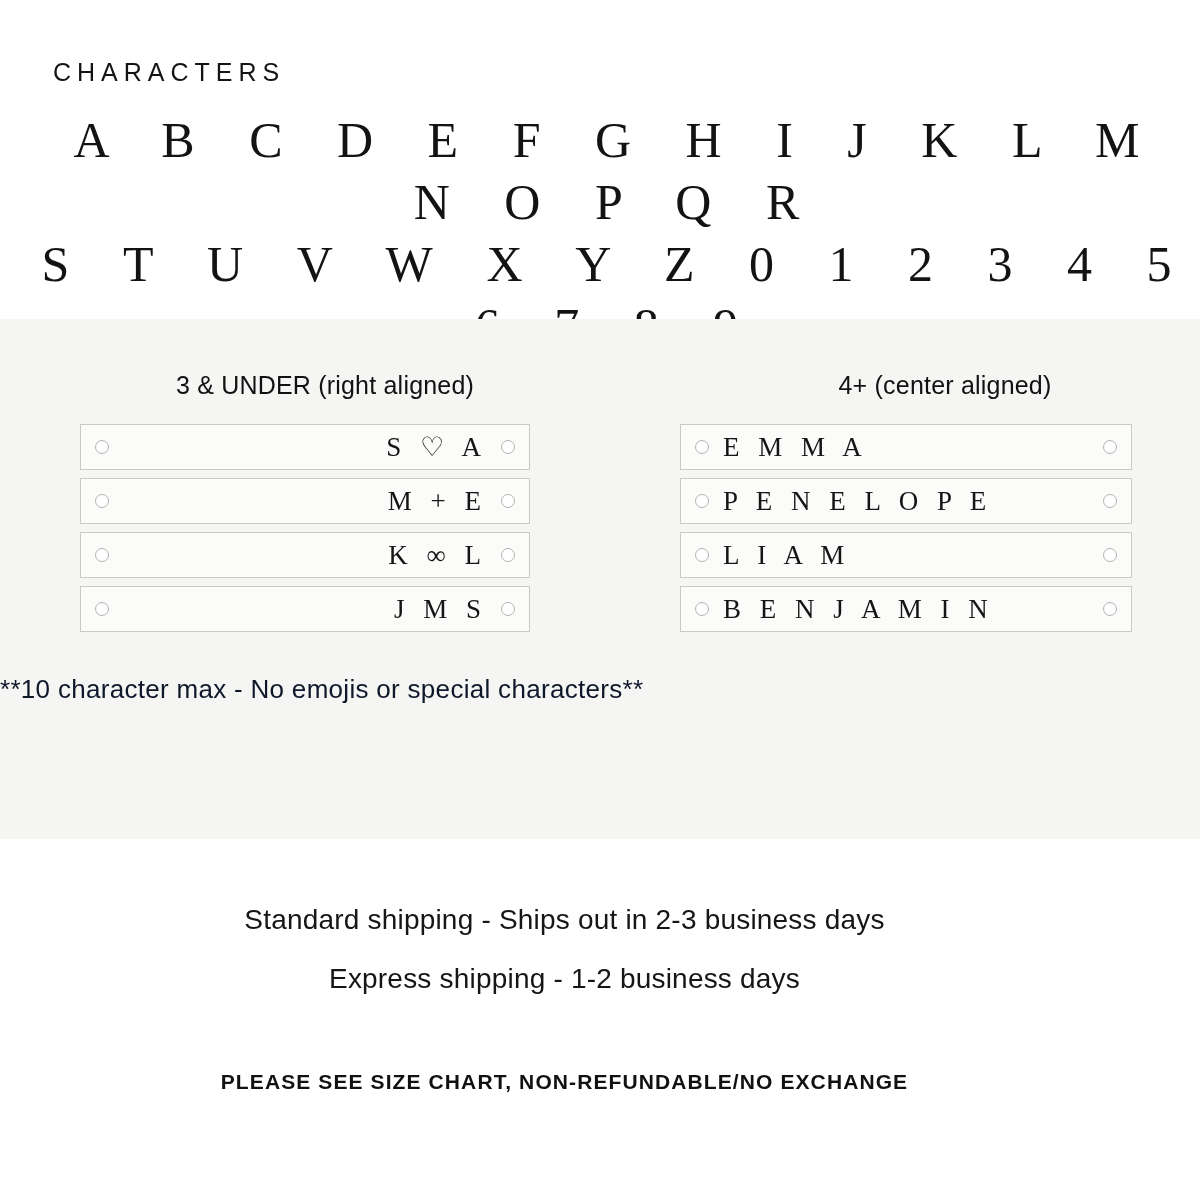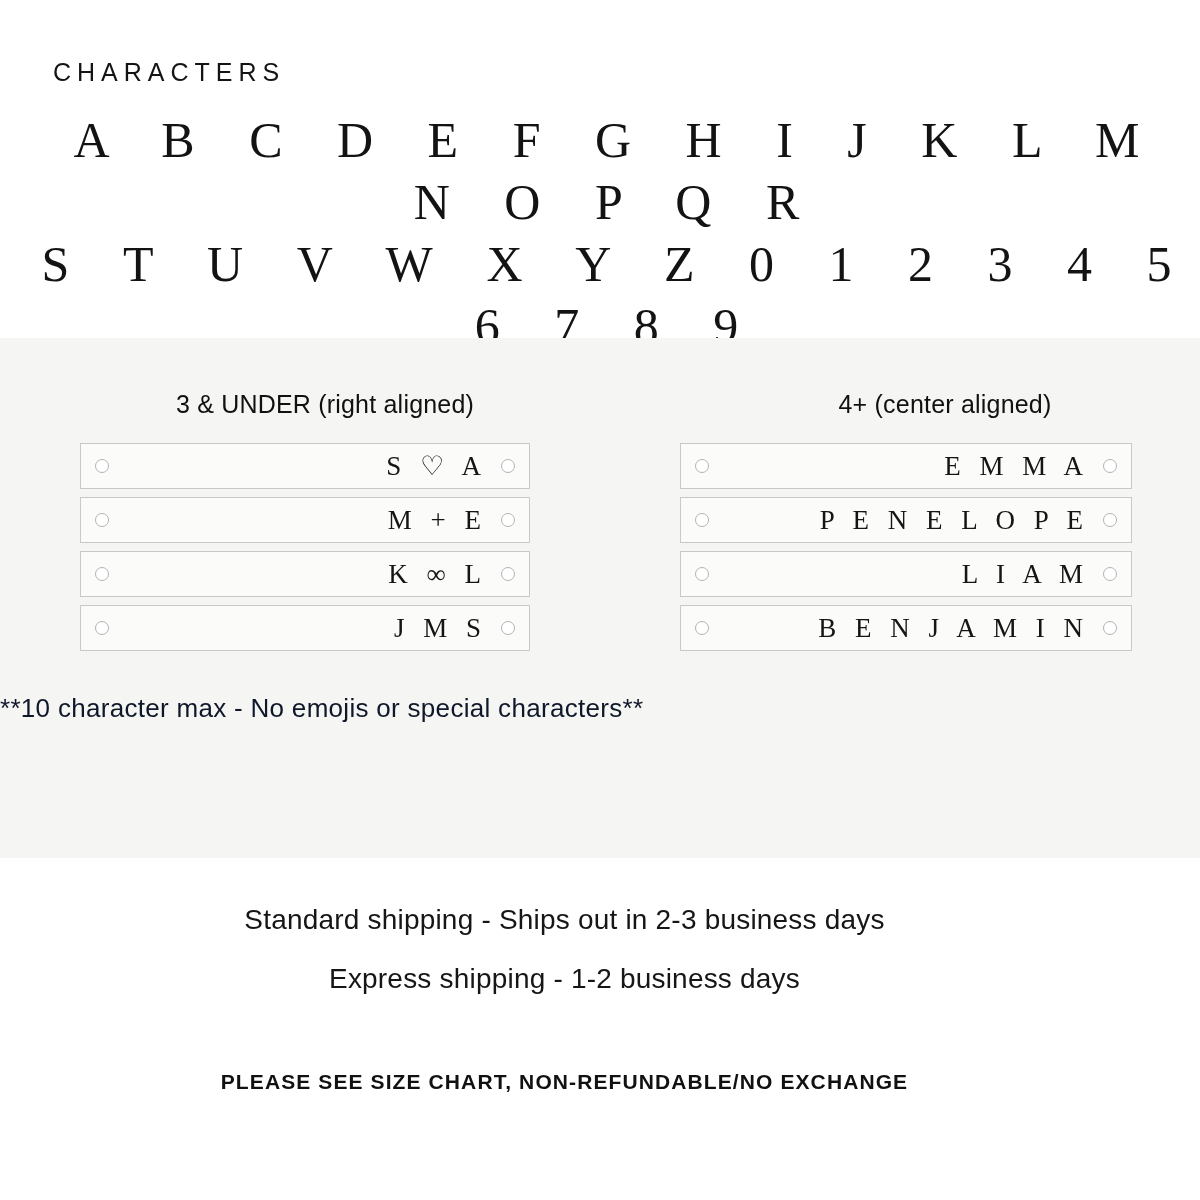--- a/index.html
+++ b/index.html
@@ -53,21 +53,21 @@
     margin-top: 6px;
     letter-spacing: 30px;
     padding-left: 30px;
   }
   .symbols-row .sym-heart { font-size: 36px; }
   .symbols-row .sym-inf { font-size: 38px; }
 
   
   .panel {
     position: absolute;
-    top: 338px;
+    top: 319px;
     left: 0;
     width: 1200px;
     height: 520px;
     background: #f5f5f3;
   }
 
   .columns {
     display: flex;
     padding-top: 52px;
   }
@@ -124,21 +124,21 @@
   
   .col-left .bars { margin-left: 80px; margin-right: 150px; }
   .col-left .bar .text { text-align: right; }
   .col-left .bar:nth-child(1) { width: 450px; }
   .col-left .bar:nth-child(2) { width: 450px; }
   .col-left .bar:nth-child(3) { width: 450px; }
   .col-left .bar:nth-child(4) { width: 450px; }
 
   
   .col-right .bars { margin-left: 0px; }
-  .col-right .bar .text { text-align: right; }
+  .col-right .bar .text { text-align: left; }
   .col-right .bar { width: 452px; margin-left: 0; }
 
   .note {
     text-align: left;
     margin-top: 42px;
     font-family: "Liberation Sans", sans-serif;
     font-size: 26px;
     font-weight: 300;
     color: #0f172a;
     letter-spacing: 0.3px;

